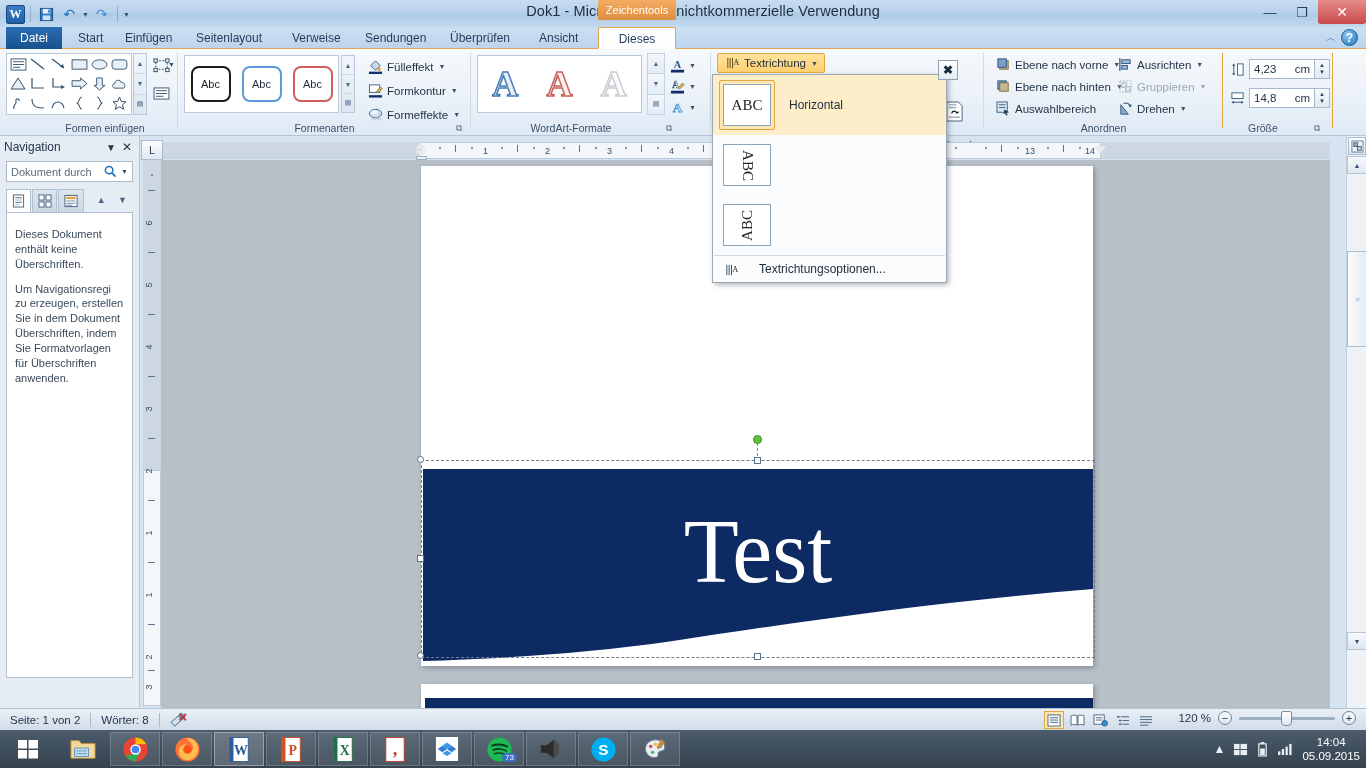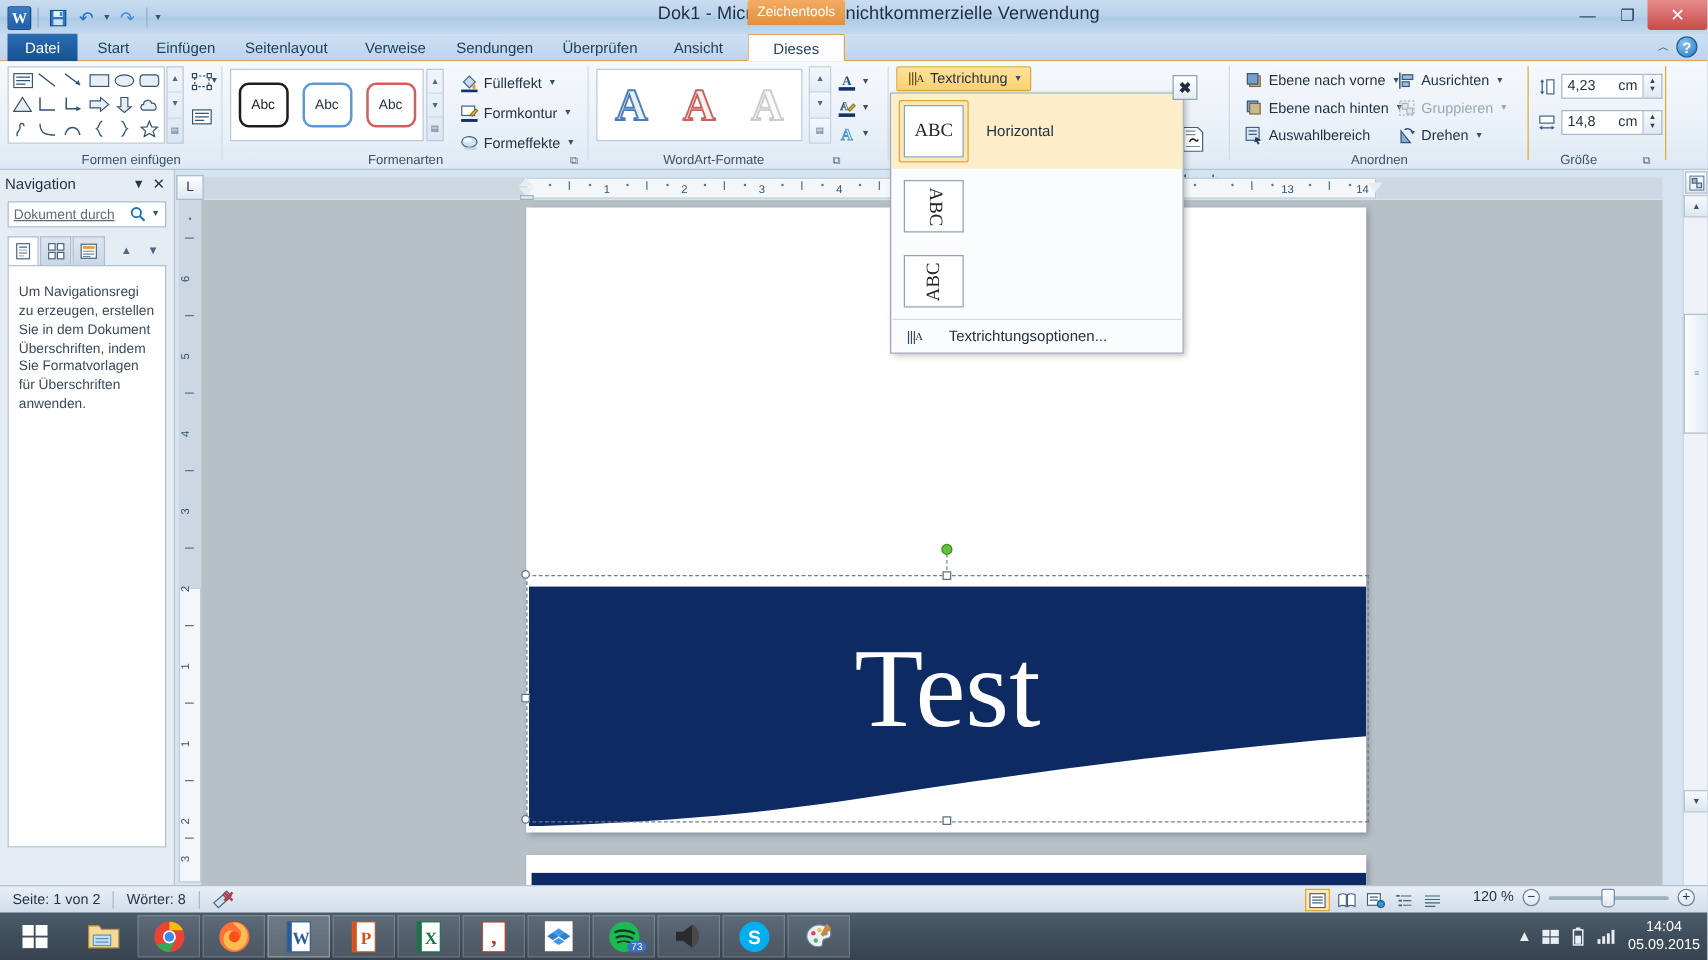--- a/index.html
+++ b/index.html
@@ -222,21 +222,21 @@
     position: absolute; left: 0; top: 136px; width: 140px; height: 572px;
     background: #e6ecf3; border-right: 1px solid #b7c5d4;
   }
   .nav-head { height: 22px; display: flex; align-items: center; padding: 0 4px; }
   .nav-title { font-size: 12px; color: #1f3247; flex: 1; }
   .nav-hbtn { width: 16px; height: 16px; display: flex; align-items: center; justify-content: center; font-size: 10px; color: #25394f; }
   .nav-search {
     margin: 3px 6px 0 6px; height: 21px; background: #fff; border: 1px solid #a8bacc;
     display: flex; align-items: center; padding: 0 4px; gap: 3px;
   }
-  .nav-search span.ph { flex: 1; font-size: 11px; color: #5d6b79; text-decoration: underline; }
+  .nav-search span.ph { flex: 1; font-size: 11px; color: #5d6b79; }
   .nav-tabs { margin: 6px 6px 0 6px; display: flex; align-items: center; height: 24px; }
   .nav-tab {
     width: 26px; height: 23px; border: 1px solid #aebfd0; border-bottom: none;
     background: linear-gradient(to bottom,#dde6ef,#c9d7e5);
     display: flex; align-items: center; justify-content: center; margin-right: 1px;
   }
   .nav-tab.active { background: #fff; }
   .nav-nav-btn { width: 22px; height: 22px; display: flex; align-items: center; justify-content: center; font-size: 9px; color: #4a6885; }
   .nav-body {
     margin: 0 6px; height: 466px; background: #fff; border: 1px solid #aebfd0;
@@ -882,20 +882,21 @@
             <rect x="2.5" y="3" width="10" height="2.5" fill="#e8a23d"></rect>
             <line x1="2.5" y1="7.5" x2="12" y2="7.5" stroke="#6a86a0"></line>
             <line x1="2.5" y1="10" x2="12" y2="10" stroke="#6a86a0"></line>
             <line x1="2.5" y1="12" x2="9" y2="12" stroke="#6a86a0"></line>
           </svg>
       </div>
       <div class="nav-nav-btn" style="margin-left:6px;">▲</div>
       <div class="nav-nav-btn">▼</div>
     </div>
     <div class="nav-body">
+      <p>Dieses Dokument enthält keine Überschriften.</p>
       <p>Um Navigationsregi zu erzeugen, erstellen Sie in dem Dokument Überschriften, indem Sie Formatvorlagen für Überschriften anwenden.</p>
     </div>
   </div>
 
   <div class="corner-btn">L</div>
 
   <div class="hruler">
     <div class="hruler-inner"></div>
 
     <div class="hr-dot" style="left:276px;"></div>

